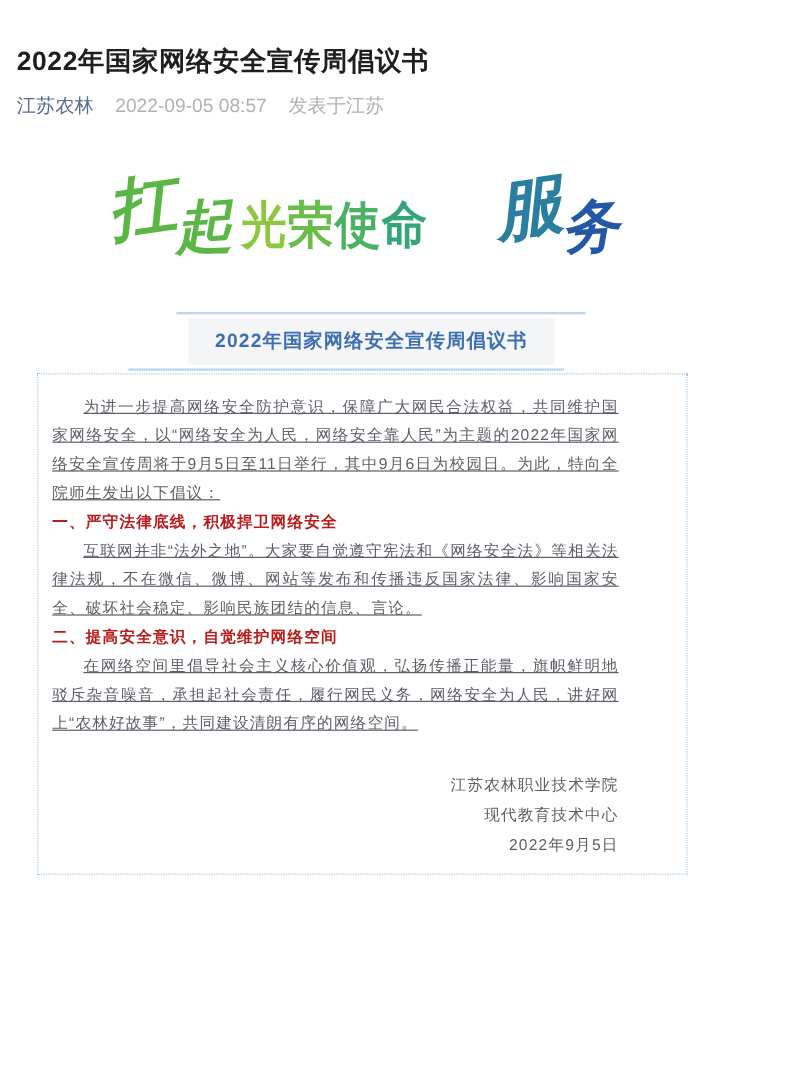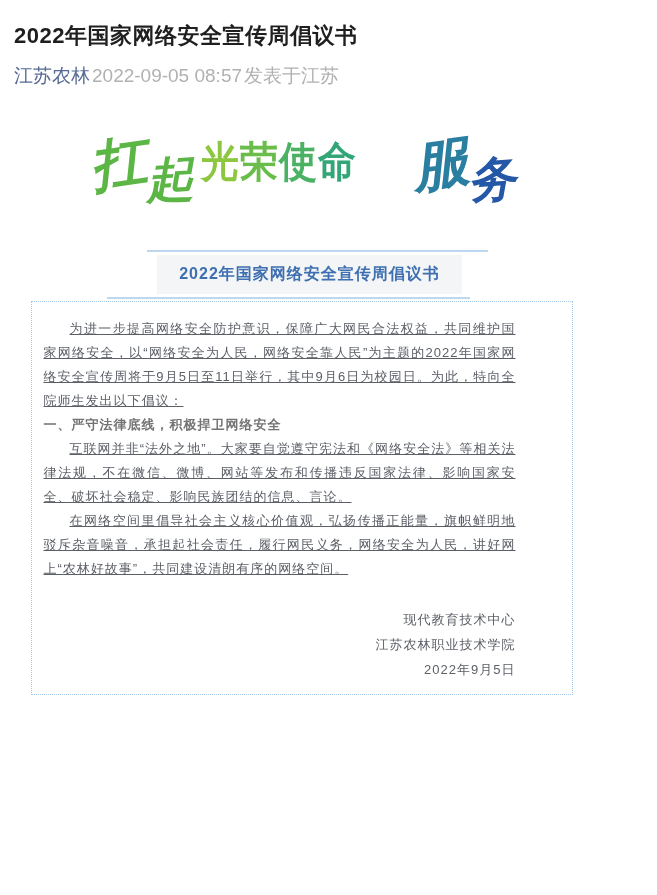--- a/index.html
+++ b/index.html
@@ -2,47 +2,47 @@
 <html><head>
 <meta charset="utf-8">
 <style>
   * { margin: 0; padding: 0; box-sizing: border-box; }
   html, body { background: #ffffff; }
   body {
     width: 657px; height: 895px;
     font-family: "Liberation Sans", "DejaVu Sans", sans-serif;
     color: #333; overflow: hidden;
   }
-  .page { width: 603px; height: 895px; padding: 1px 14px; position: relative; }
+  .page { width: 603px; height: 895px; padding: 16px 14px; position: relative; }
 
   
   .article-title {
     padding-top: 20px;
     font-size: 22px; line-height: 30px; font-weight: bold; color: #1f1f1f;
     letter-spacing: 0.5px;
   }
   .meta-row {
-    margin-top: 12px; font-size: 19px; color: #b1b1b1;
-    display: flex; align-items: center; gap: 2px;
+    margin-top: 12px; font-size: 16px; color: #b1b1b1;
+    display: flex; align-items: center; gap: 18px;
   }
   .author-link { color: #576b95; text-decoration: none; cursor: pointer; }
 
   
   .banner {
     margin-top: 44px; height: 104px;
     display: flex; justify-content: center; align-items: flex-start; gap: 54px;
   }
   .logo { display: flex; align-items: flex-start; white-space: nowrap; }
   .callig {
     font-family: "DejaVu Serif", "Liberation Serif", serif;
     font-style: italic; font-weight: bold; display: inline-block; line-height: 1;
   }
   .callig.c0 { font-size: 56px; transform: rotate(-8deg) translateY(2px); }
   .callig.c1 { font-size: 48px; transform: rotate(-4deg) translateY(22px); margin-left: -2px; }
-  .blocky-group { display: inline-block; margin-left: 10px; margin-top: 8px; }
+  .blocky-group { display: inline-block; margin-left: 10px; margin-top: 24px; }
   .blocky {
     font-family: "DejaVu Sans", "Liberation Sans", sans-serif;
     font-weight: 900; font-size: 42px; line-height: 1;
     display: inline-block; transform: scaleX(0.9); margin-left: -3px;
   }
 
   
   .title-banner {
     position: relative; width: fit-content;
     margin: 18px auto 0 auto; transform: translateX(8px);
@@ -60,21 +60,21 @@
   .letter {
     width: 542px; margin: 7px auto 0 auto;
     border: 1px dotted #a3c8e8;
     padding: 15px 56px 12px 12px;
     font-size: 13px; line-height: 24px; letter-spacing: 1px;
     color: #5b5f66; text-align: justify;
   }
   .letter p { margin: 0; }
   .para { text-indent: 2em; text-decoration: underline; }
   .sec-heading {
-    font-size: 13px; font-weight: bold; color: #737373;
+    font-size: 13px; font-weight: bold; color: #b91c1c;
     letter-spacing: 1px; line-height: 24px; margin: 1px 0;
   }
   .signature { margin-top: 26px; text-align: right; line-height: 25px; letter-spacing: 1px; }
 </style>
 </head>
 <body>
 
 <div class="page">
 
   <h1 class="article-title">2022年国家网络安全宣传周倡议书</h1>
@@ -101,22 +101,23 @@
     <span class="deco-line line-top"></span>
     <div class="title-box">2022年国家网络安全宣传周倡议书</div>
     <span class="deco-line line-bottom"></span>
   </div>
 
   <div class="letter">
     <p class="para">为进一步提高网络安全防护意识，保障广大网民合法权益，共同维护国家网络安全，以“网络安全为人民，网络安全靠人民”为主题的2022年国家网络安全宣传周将于9月5日至11日举行，其中9月6日为校园日。为此，特向全院师生发出以下倡议：</p>
     <div id="sections">
         <p class="sec-heading">一、严守法律底线，积极捍卫网络安全</p>
         <p class="para">互联网并非“法外之地”。大家要自觉遵守宪法和《网络安全法》等相关法律法规，不在微信、微博、网站等发布和传播违反国家法律、影响国家安全、破坏社会稳定、影响民族团结的信息、言论。</p>
+        <p class="sec-heading">二、提高安全意识，自觉维护网络空间</p>
         <p class="para">在网络空间里倡导社会主义核心价值观，弘扬传播正能量，旗帜鲜明地驳斥杂音噪音，承担起社会责任，履行网民义务，网络安全为人民，讲好网上“农林好故事”，共同建设清朗有序的网络空间。</p>
       </div>
     <div class="signature" id="signature">
+        <div class="sig-line">江苏农林职业技术学院</div>
         <div class="sig-line">现代教育技术中心</div>
-        <div class="sig-line">江苏农林职业技术学院</div>
         <div class="sig-line">2022年9月5日</div>
       </div>
   </div>
 
 </div>
 
 </body></html>

